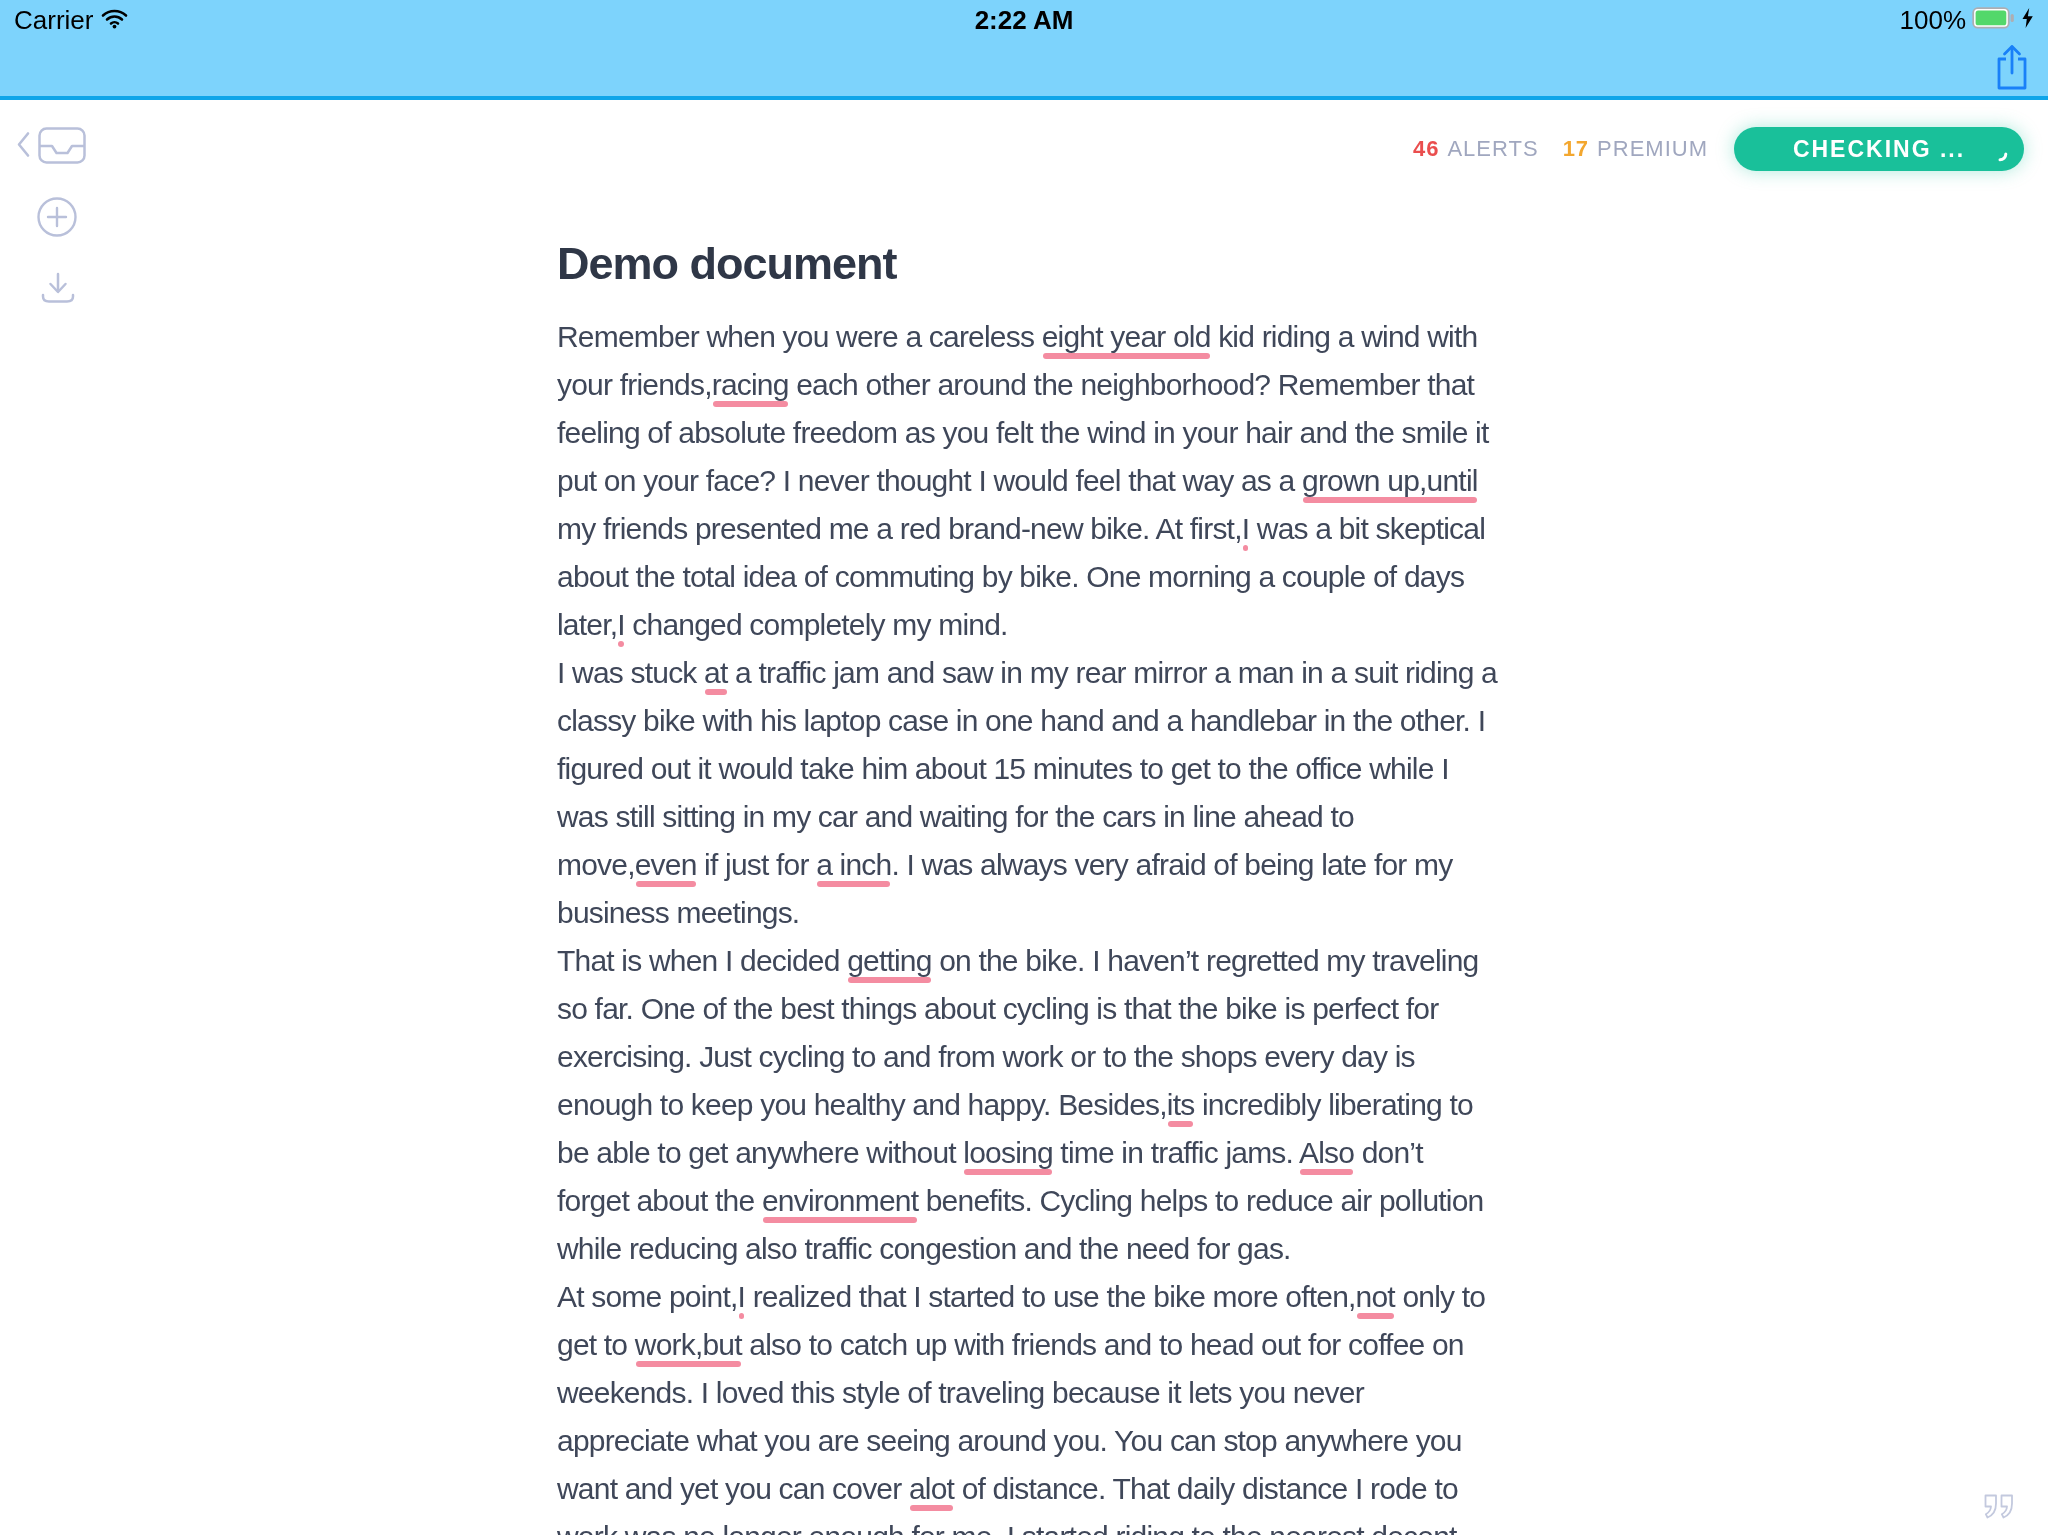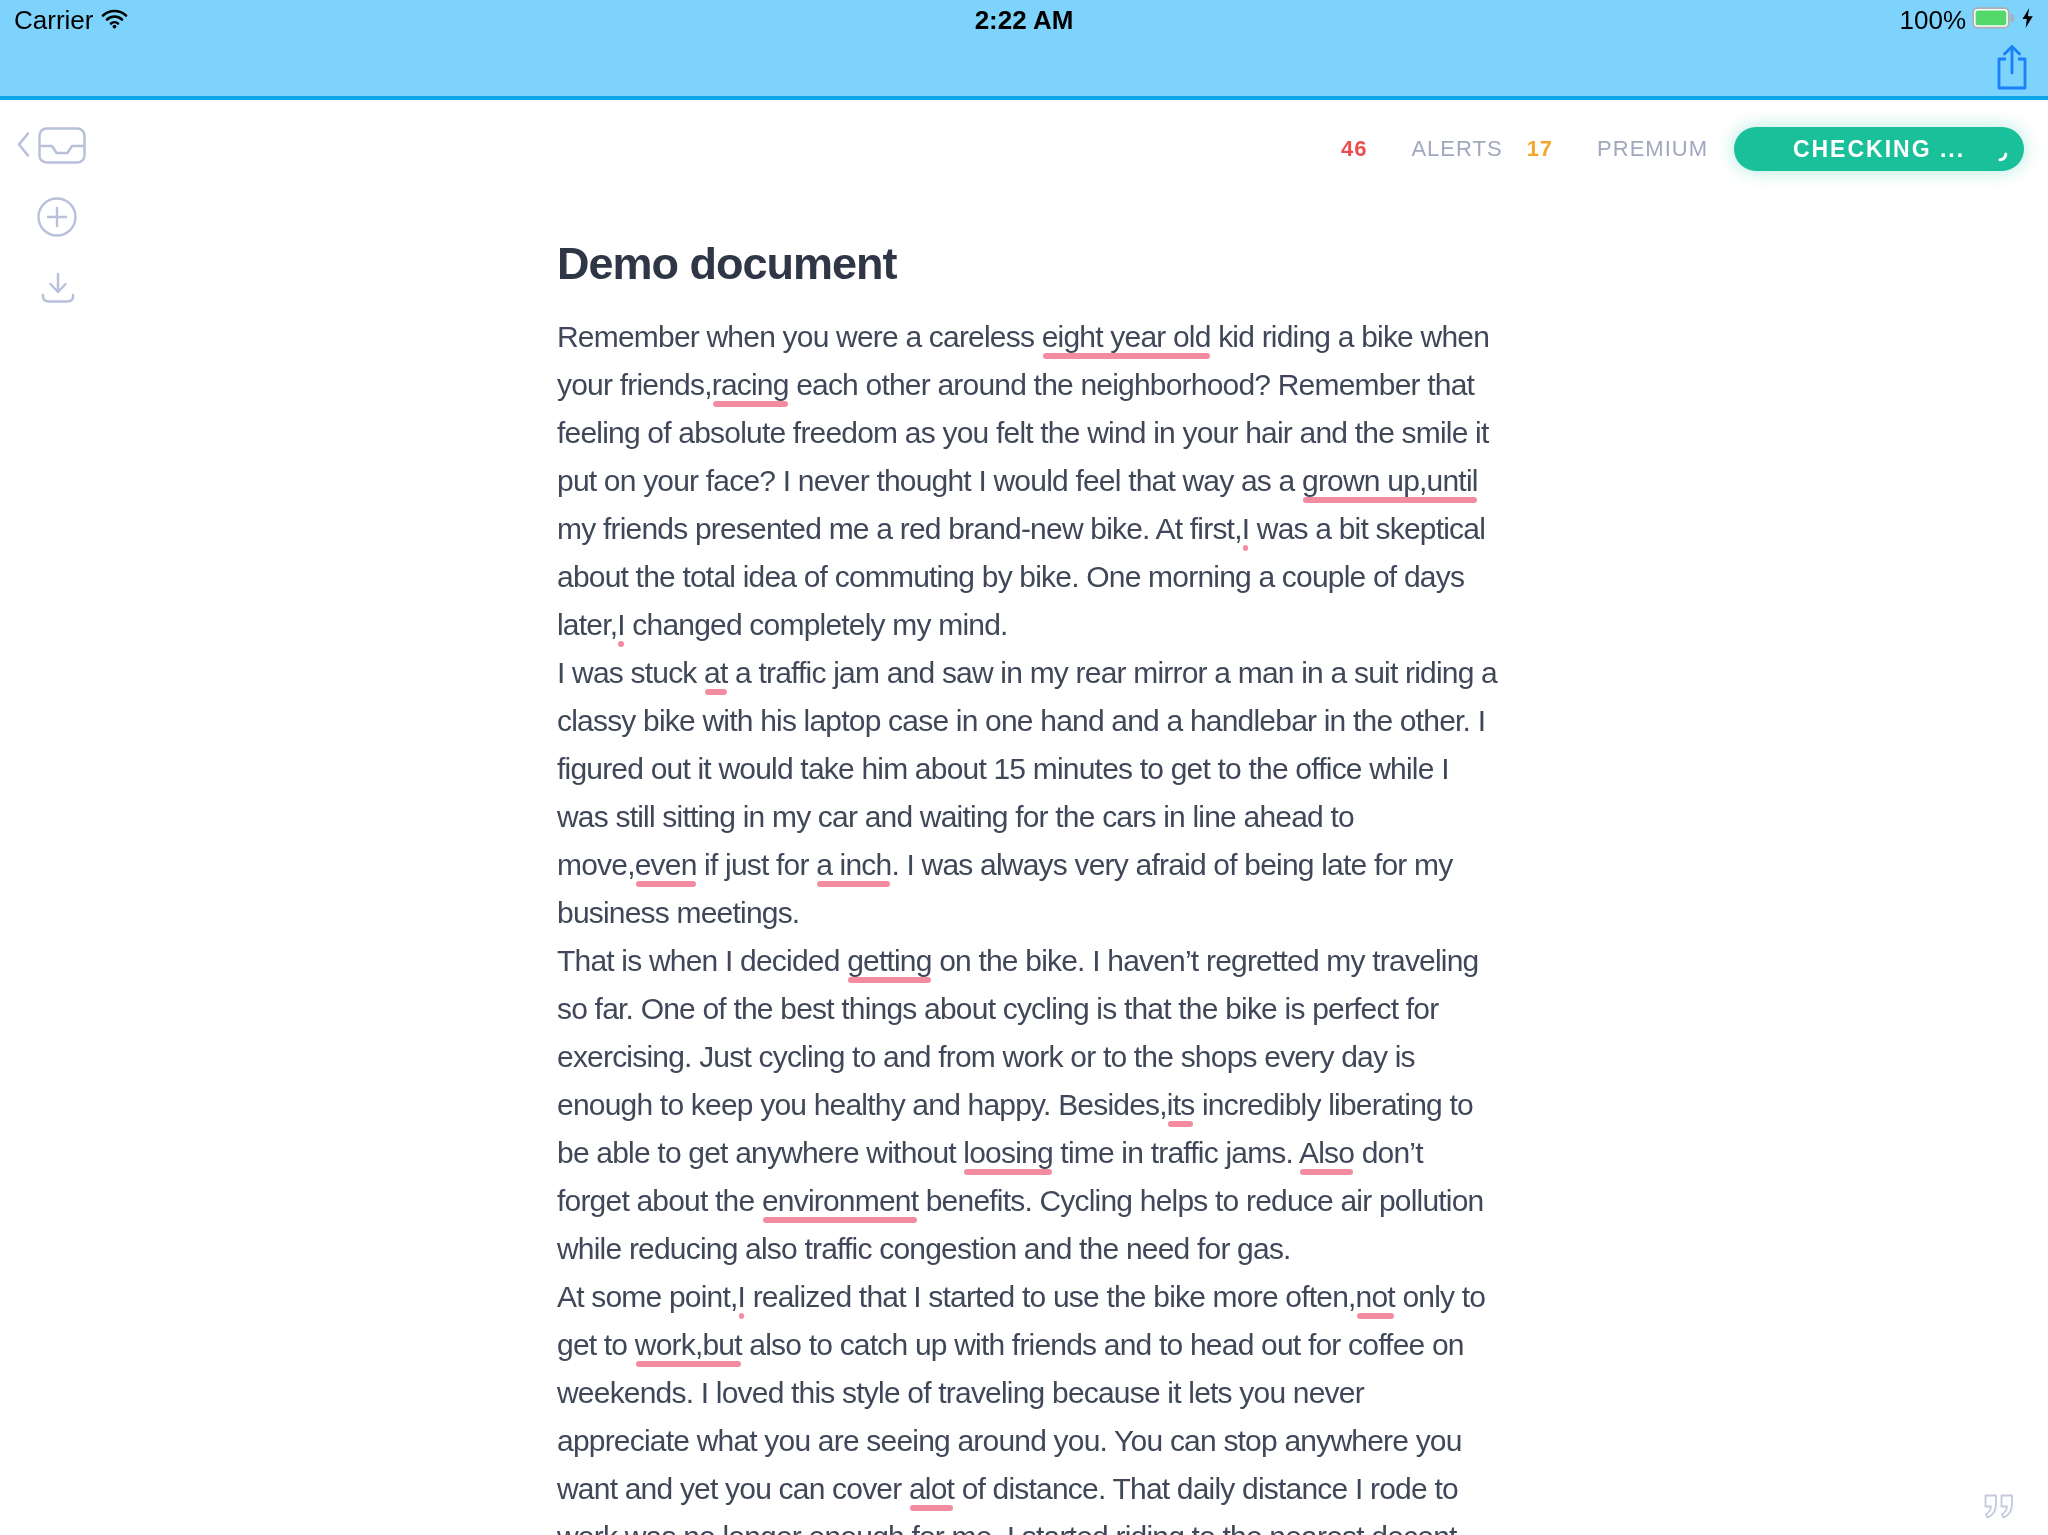--- a/index.html
+++ b/index.html
@@ -19,21 +19,21 @@
                background:none; border:none; cursor:pointer; }
 
   
   .doc-header { position:absolute; top:126px; left:0; right:24px; height:46px;
                 display:flex; justify-content:flex-end; align-items:center; gap:26px; }
   .counts { display:flex; align-items:flex-start; gap:24px; font-size:22px; letter-spacing:1px; }
   .count-group { display:flex; align-items:center; gap:8px; cursor:pointer; }
   .count-num { font-weight:700; }
   .num-alerts { color:#ea4e4e; }
   .num-premium { color:#f3a72f; }
-  .count-label { color:#a0a7bf;margin-left:36px; }
+  .count-label { color:#a0a7bf; }
   .check-btn { width:290px; height:44px; border:none; border-radius:22px;
                background:#19c09a; color:#ffffff; font-family:inherit;
                font-size:23px; font-weight:700; letter-spacing:2px;
                position:relative; cursor:pointer;
                box-shadow:0 0 18px rgba(25,192,154,.35); }
   .check-btn .spinner { position:absolute; right:16px; top:14px; }
 
   
   .rail-btn { position:absolute; background:none; border:none; cursor:pointer; padding:0; }
   .back-btn { left:16px; top:131px; }
@@ -151,21 +151,21 @@
         <path d="M18 2 V19" fill="none" stroke="#b9c0da" stroke-width="2.5" stroke-linecap="round"></path>
         <path d="M10.5 12 L18 20 L25.5 12" fill="none" stroke="#b9c0da" stroke-width="2.5" stroke-linecap="round" stroke-linejoin="round"></path>
         <path d="M3 23 V24.5 Q3 29.5 9 29.5 H27 Q33 29.5 33 24.5 V23" fill="none" stroke="#b9c0da" stroke-width="2.5" stroke-linecap="round"></path>
       </svg>
     </span>
   </button>
 
   <main class="document">
     <h1 class="doc-title">Demo document</h1>
     <div>
-        <div class="line"><span>Remember when you were a careless </span><span class="err">eight year old</span><span> kid riding a bike when</span></div>
+        <div class="line"><span>Remember when you were a careless </span><span class="err">eight year old</span><span> kid riding a wind with</span></div>
         <div class="line"><span>your friends,</span><span class="err">racing</span><span> each other around the neighborhood? Remember that</span></div>
         <div class="line"><span>feeling of absolute freedom as you felt the wind in your hair and the smile it</span></div>
         <div class="line"><span>put on your face? I never thought I would feel that way as a </span><span class="err">grown up,until</span></div>
         <div class="line"><span>my friends presented me a red brand-new bike. At first,</span><span class="err">I</span><span> was a bit skeptical</span></div>
         <div class="line"><span>about the total idea of commuting by bike. One morning a couple of days</span></div>
         <div class="line"><span>later,</span><span class="err">I</span><span> changed completely my mind.</span></div>
         <div class="line"><span>I was stuck </span><span class="err">at</span><span> a traffic jam and saw in my rear mirror a man in a suit riding a</span></div>
         <div class="line"><span>classy bike with his laptop case in one hand and a handlebar in the other. I</span></div>
         <div class="line"><span>figured out it would take him about 15 minutes to get to the office while I</span></div>
         <div class="line"><span>was still sitting in my car and waiting for the cars in line ahead to</span></div>

